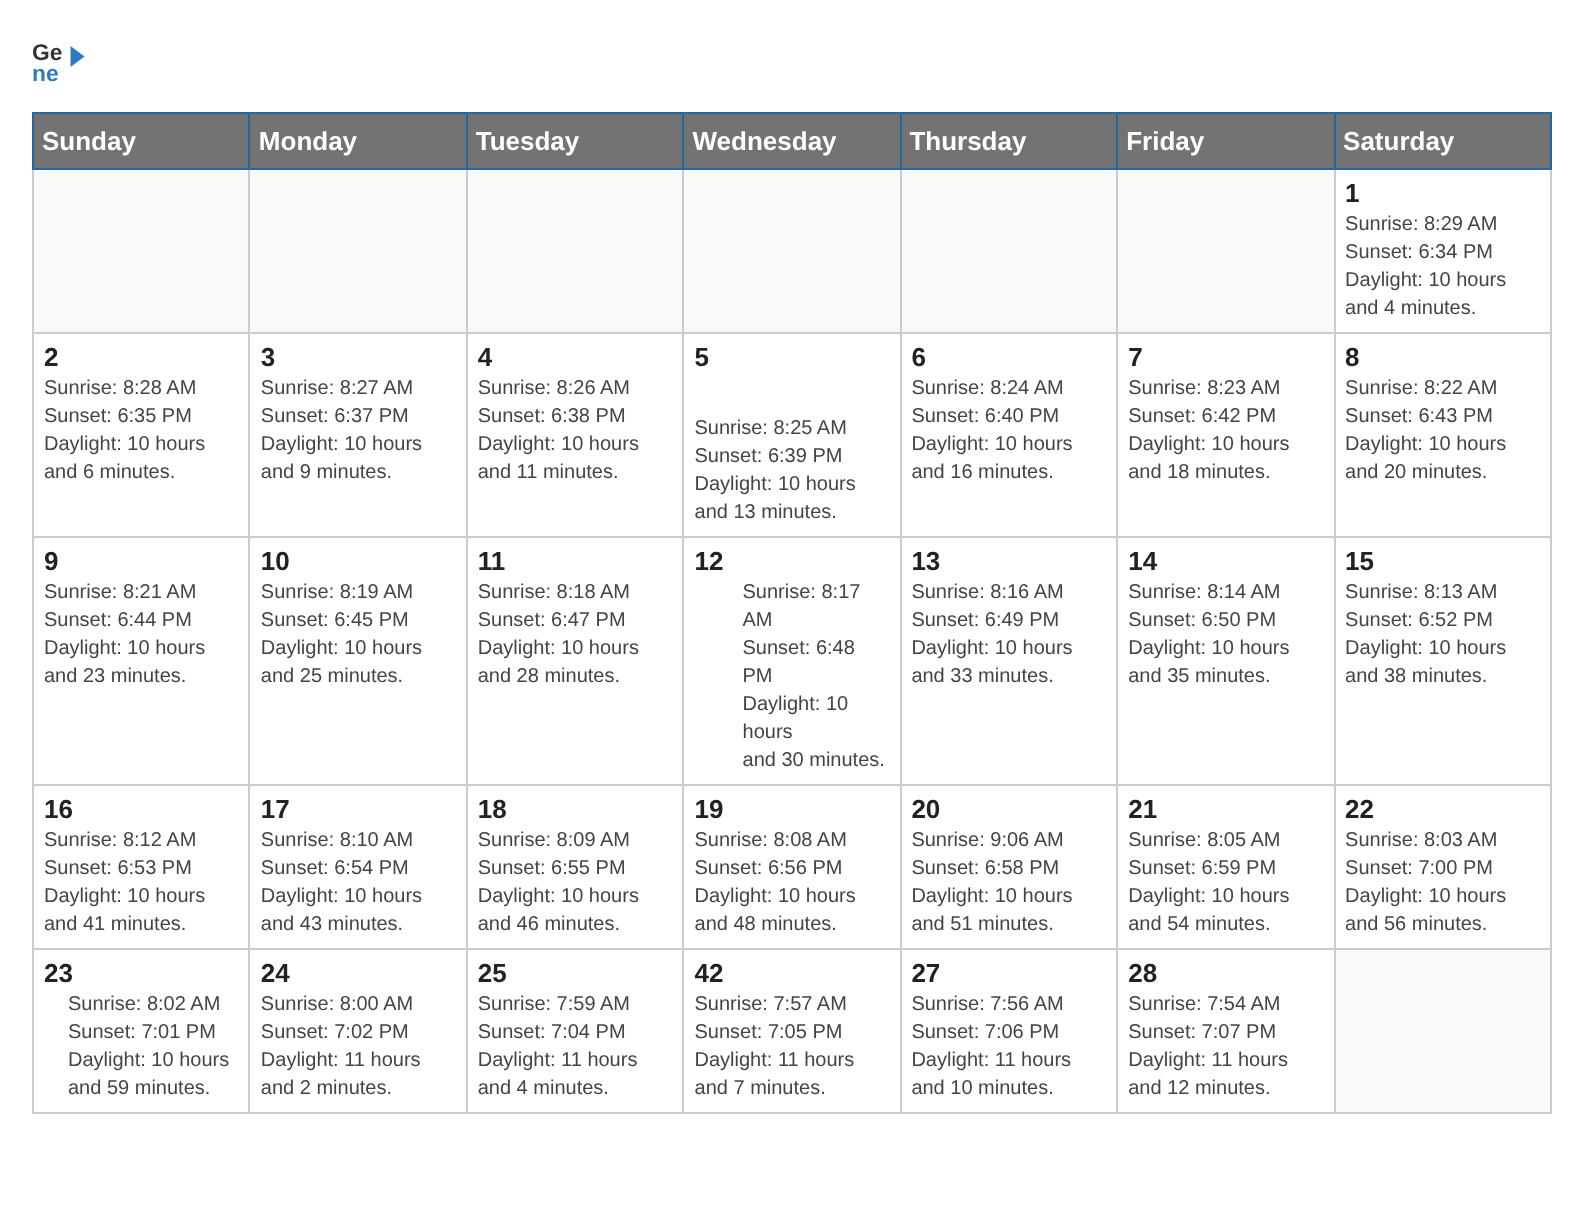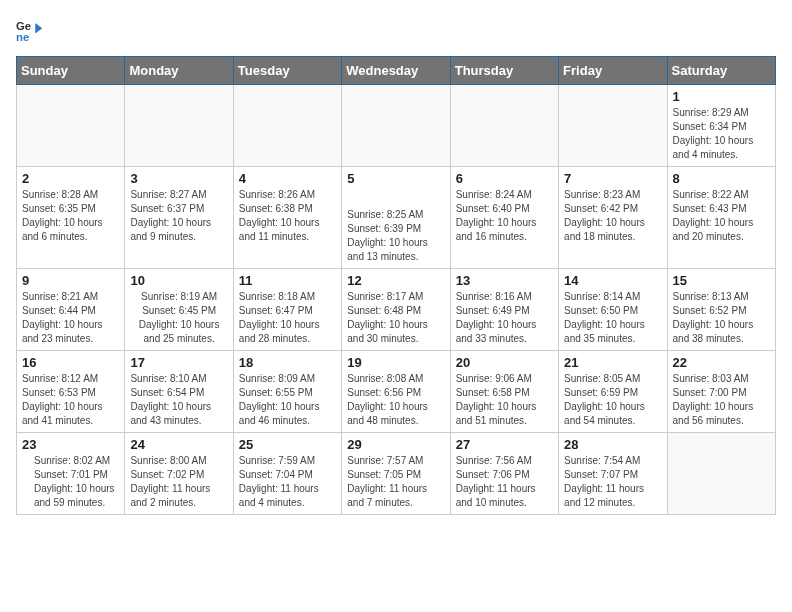--- a/index.html
+++ b/index.html
@@ -185,35 +185,35 @@
       <tr>
         <td>
           <span class="day-number">9</span>
           <div class="day-info" style="white-space: pre-line;">Sunrise: 8:21 AM
 Sunset: 6:44 PM
 Daylight: 10 hours
 and 23 minutes.</div>
         </td>
         <td>
           <span class="day-number">10</span>
-          <div class="day-info" style="white-space: pre-line; text-align: center;">Sunrise: 8:19 AM
+          <div class="day-info" style="white-space: pre-line;">Sunrise: 8:19 AM
 Sunset: 6:45 PM
 Daylight: 10 hours
 and 25 minutes.</div>
         </td>
         <td>
           <span class="day-number">11</span>
           <div class="day-info" style="white-space: pre-line;">Sunrise: 8:18 AM
 Sunset: 6:47 PM
 Daylight: 10 hours
 and 28 minutes.</div>
         </td>
         <td>
           <span class="day-number">12</span>
-          <div class="day-info" style="white-space: pre-line;">Sunrise: 8:17 AM
+          <div class="day-info" style="white-space: pre-line; margin-left: 24px;">Sunrise: 8:17 AM
 Sunset: 6:48 PM
 Daylight: 10 hours
 and 30 minutes.</div>
         </td>
         <td>
           <span class="day-number">13</span>
           <div class="day-info" style="white-space: pre-line;">Sunrise: 8:16 AM
 Sunset: 6:49 PM
 Daylight: 10 hours
 and 33 minutes.</div>
@@ -300,21 +300,21 @@
 and 2 minutes.</div>
         </td>
         <td>
           <span class="day-number">25</span>
           <div class="day-info" style="white-space: pre-line;">Sunrise: 7:59 AM
 Sunset: 7:04 PM
 Daylight: 11 hours
 and 4 minutes.</div>
         </td>
         <td>
-          <span class="day-number">29</span>
+          <span class="day-number">42</span>
           <div class="day-info" style="white-space: pre-line;">Sunrise: 7:57 AM
 Sunset: 7:05 PM
 Daylight: 11 hours
 and 7 minutes.</div>
         </td>
         <td>
           <span class="day-number">27</span>
           <div class="day-info" style="white-space: pre-line;">Sunrise: 7:56 AM
 Sunset: 7:06 PM
 Daylight: 11 hours

